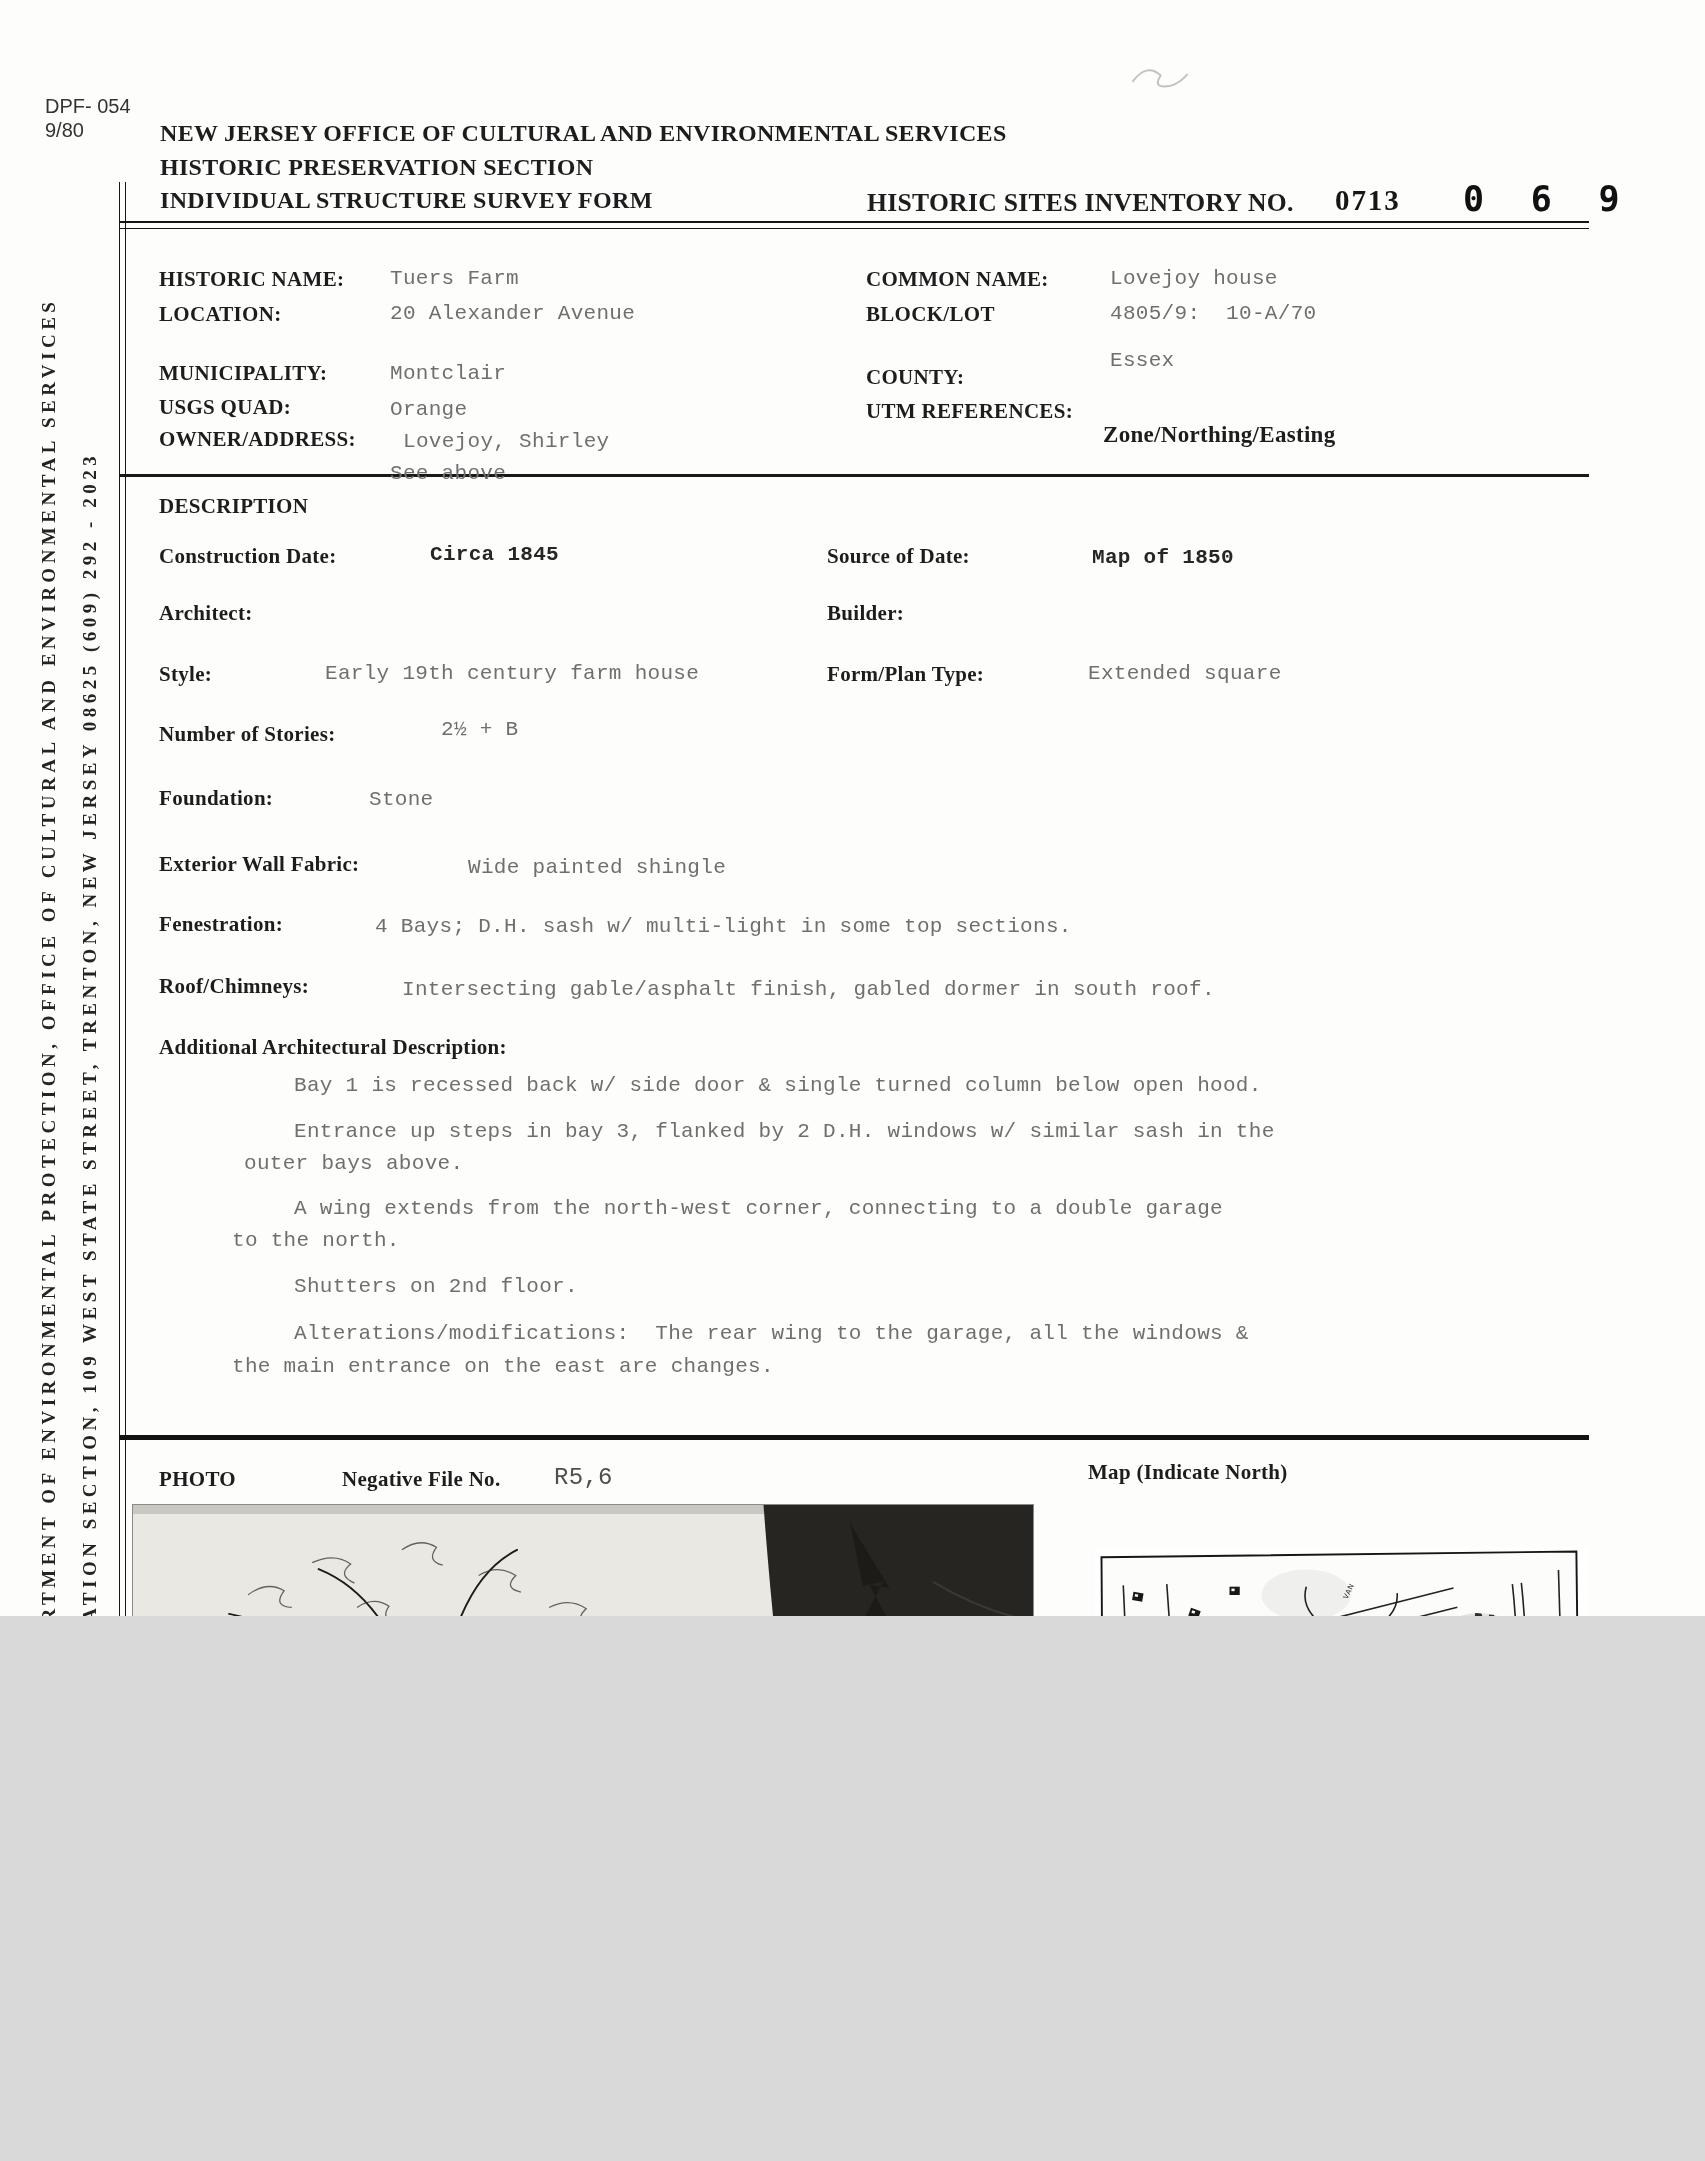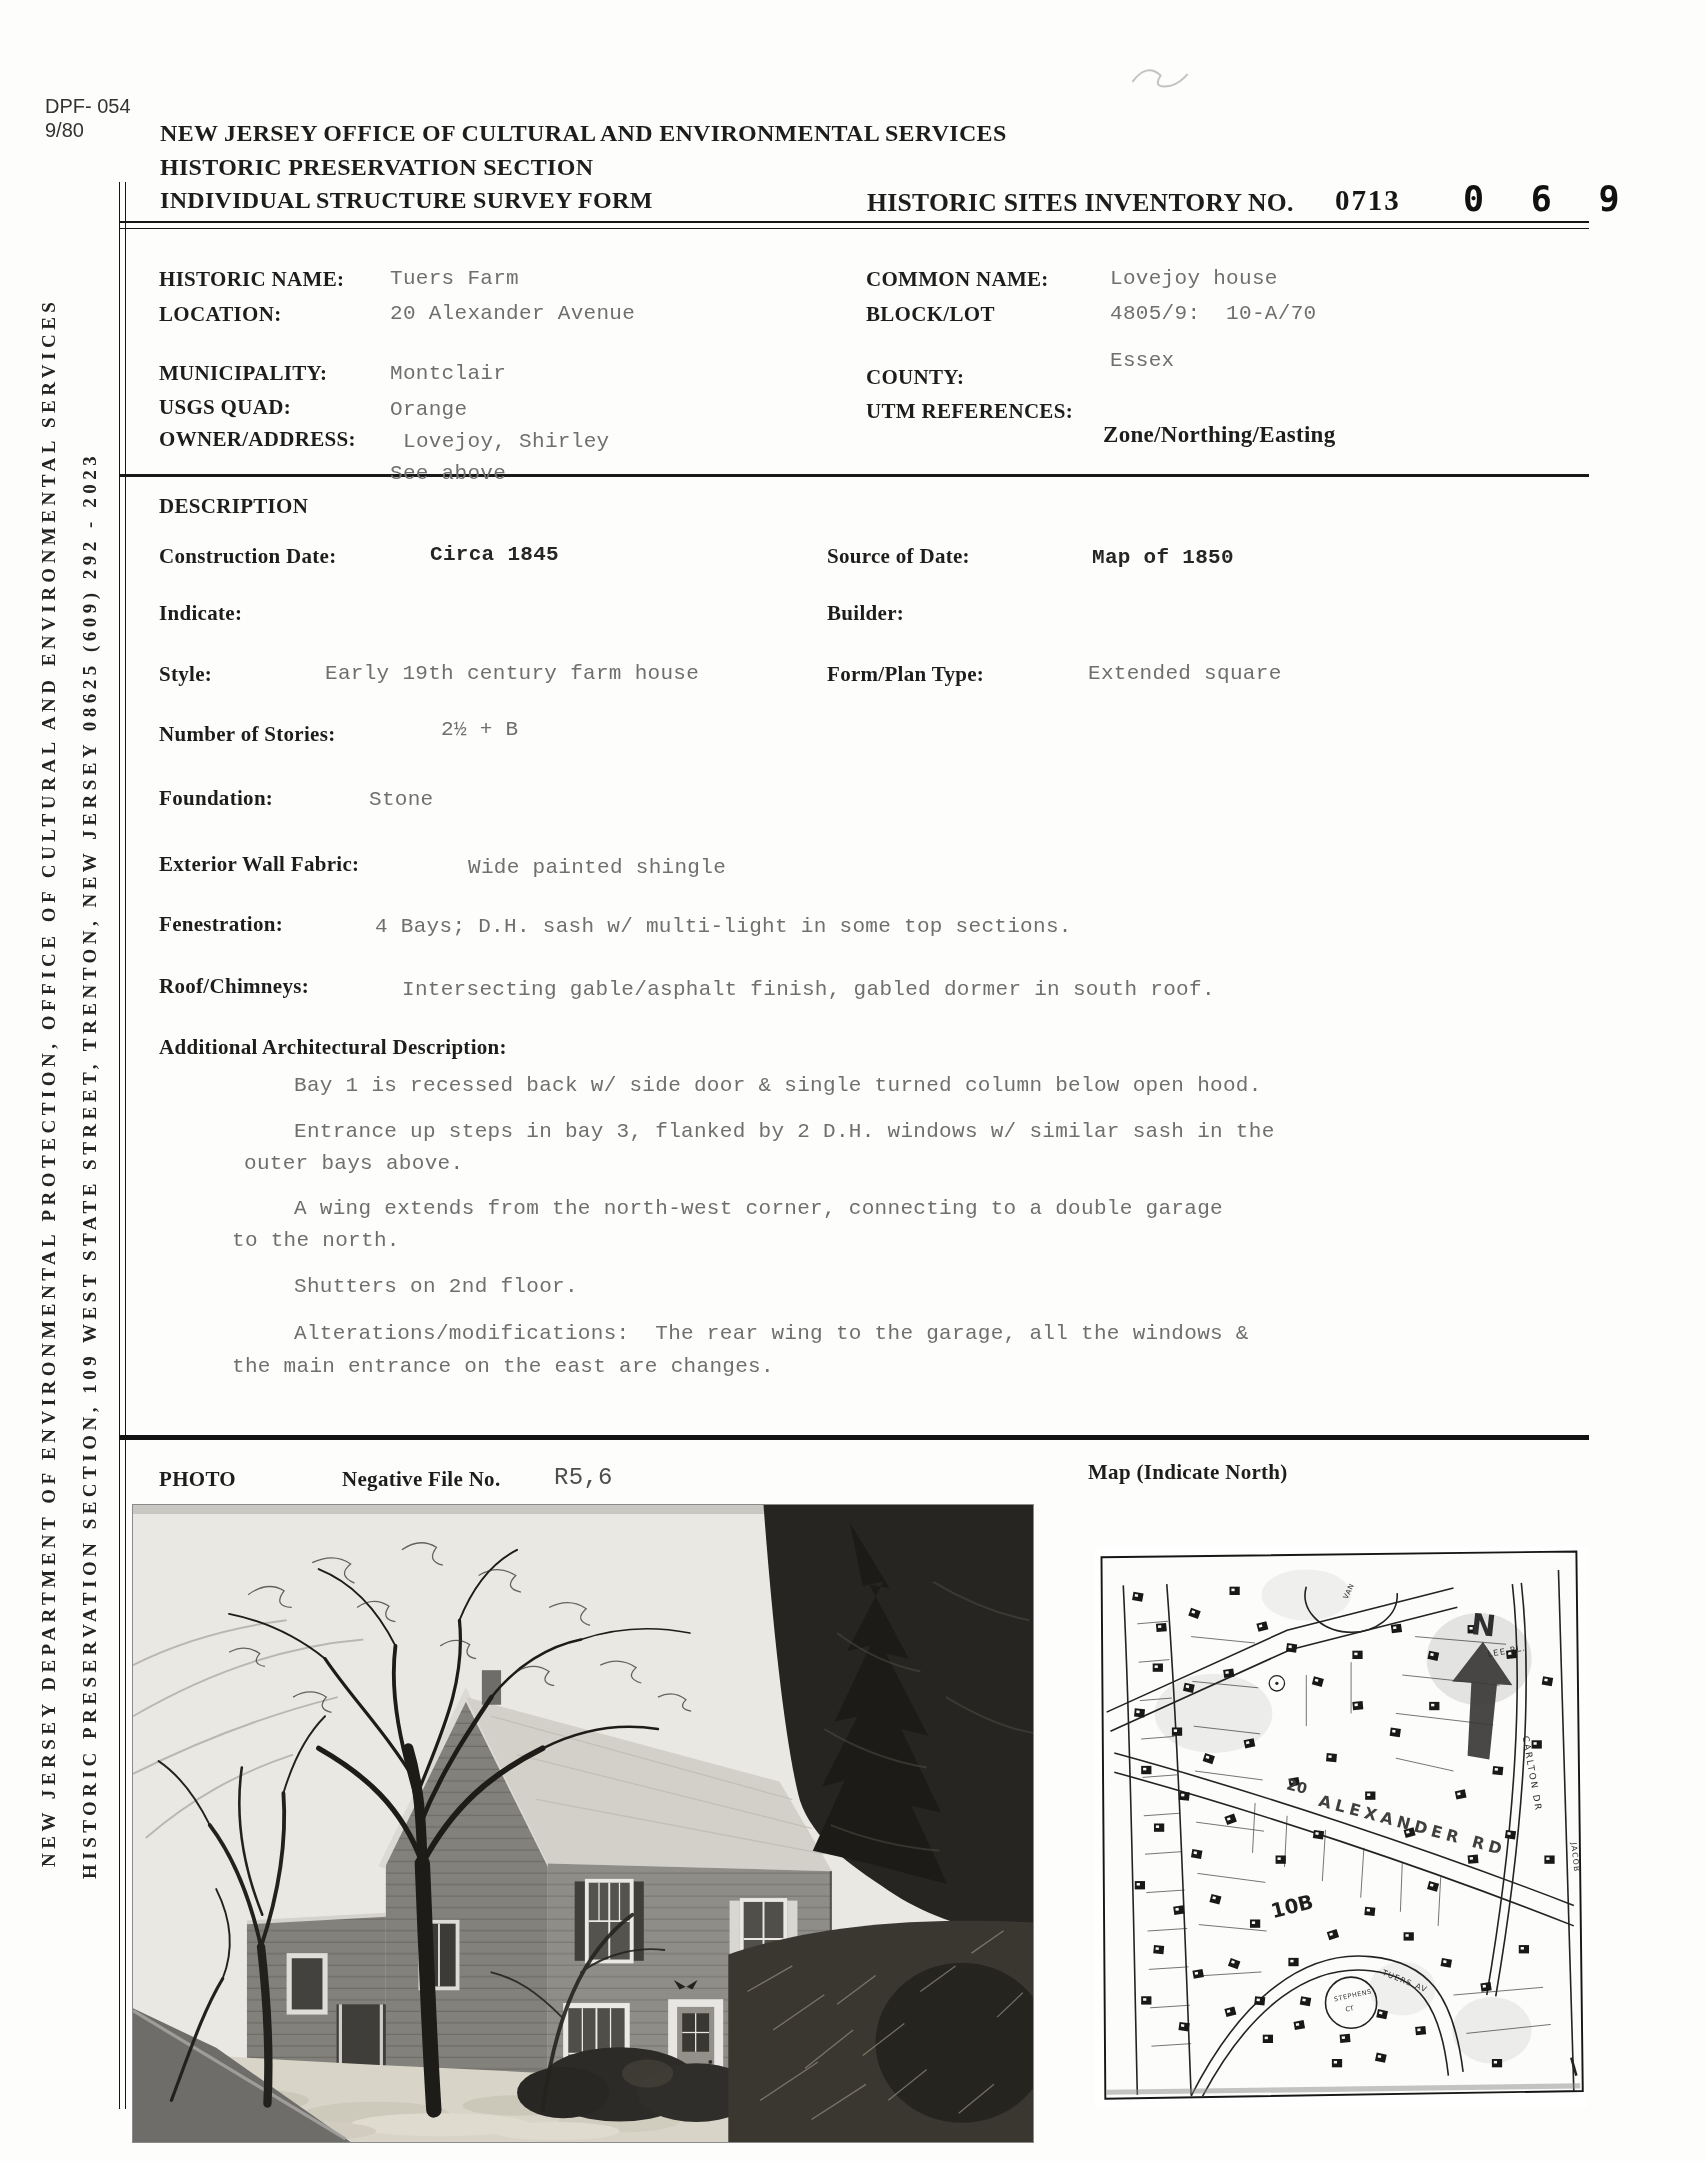--- a/index.html
+++ b/index.html
@@ -1,16 +1,16 @@
 <!DOCTYPE html>
 <html style="font-size:10.2px"><head>
 <meta charset="utf-8">
 <style>
   html,body{margin:0;padding:0;background:#d9d9d9;}
-  .page{position:relative;width:1706px;height:2161px;background:#fdfdfc;overflow:hidden;
+  .page{position:relative;width:1706px;height:1616px;background:#fdfdfc;overflow:hidden;
         font-family:"Liberation Serif",serif;color:#1b1b1b;}
   .abs{position:absolute;white-space:nowrap;}
   .lbl{position:absolute;white-space:nowrap;font-family:"Liberation Serif",serif;
        font-weight:bold;font-size:21px;color:#1d1d1d;letter-spacing:0.3px;}
   .hdr{font-size:24px;letter-spacing:0.3px;}
   .big{font-size:25.6px;}
   .sans{position:absolute;white-space:nowrap;font-family:"Liberation Sans",sans-serif;
         font-size:19px;color:#333;}
   .tw{position:absolute;white-space:pre;font-family:"Liberation Mono","DejaVu Sans Mono",monospace;
       font-size:21px;color:#6f6f6f;letter-spacing:0.3px;}
@@ -83,21 +83,21 @@
   <div class="lbl" style="left:866px;top:399px;">UTM REFERENCES:</div>
   <div class="lbl" style="left:1103px;top:422px;font-size:23px;">Zone/Northing/Easting</div>
 
   <div class="lbl" style="left:159px;top:494px;">DESCRIPTION</div>
 
   <div class="lbl" style="left:159px;top:544px;">Construction Date:</div>
   <div class="tw twd" style="left:430px;top:543px;">Circa 1845</div>
   <div class="lbl" style="left:827px;top:544px;">Source of Date:</div>
   <div class="tw twd" style="left:1092px;top:546px;">Map of 1850</div>
 
-  <div class="lbl" style="left:159px;top:601px;">Indicate:</div>
+  <div class="lbl" style="left:159px;top:601px;">Architect:</div>
   <div class="lbl" style="left:827px;top:601px;">Builder:</div>
 
   <div class="lbl" style="left:159px;top:662px;">Style:</div>
   <div class="tw" style="left:325px;top:662px;">Early 19th century farm house</div>
   <div class="lbl" style="left:827px;top:662px;">Form/Plan Type:</div>
   <div class="tw" style="left:1088px;top:662px;">Extended square</div>
 
   <div class="lbl" style="left:159px;top:722px;">Number of Stories:</div>
   <div class="tw" style="left:441px;top:718px;">2½ + B</div>
 

